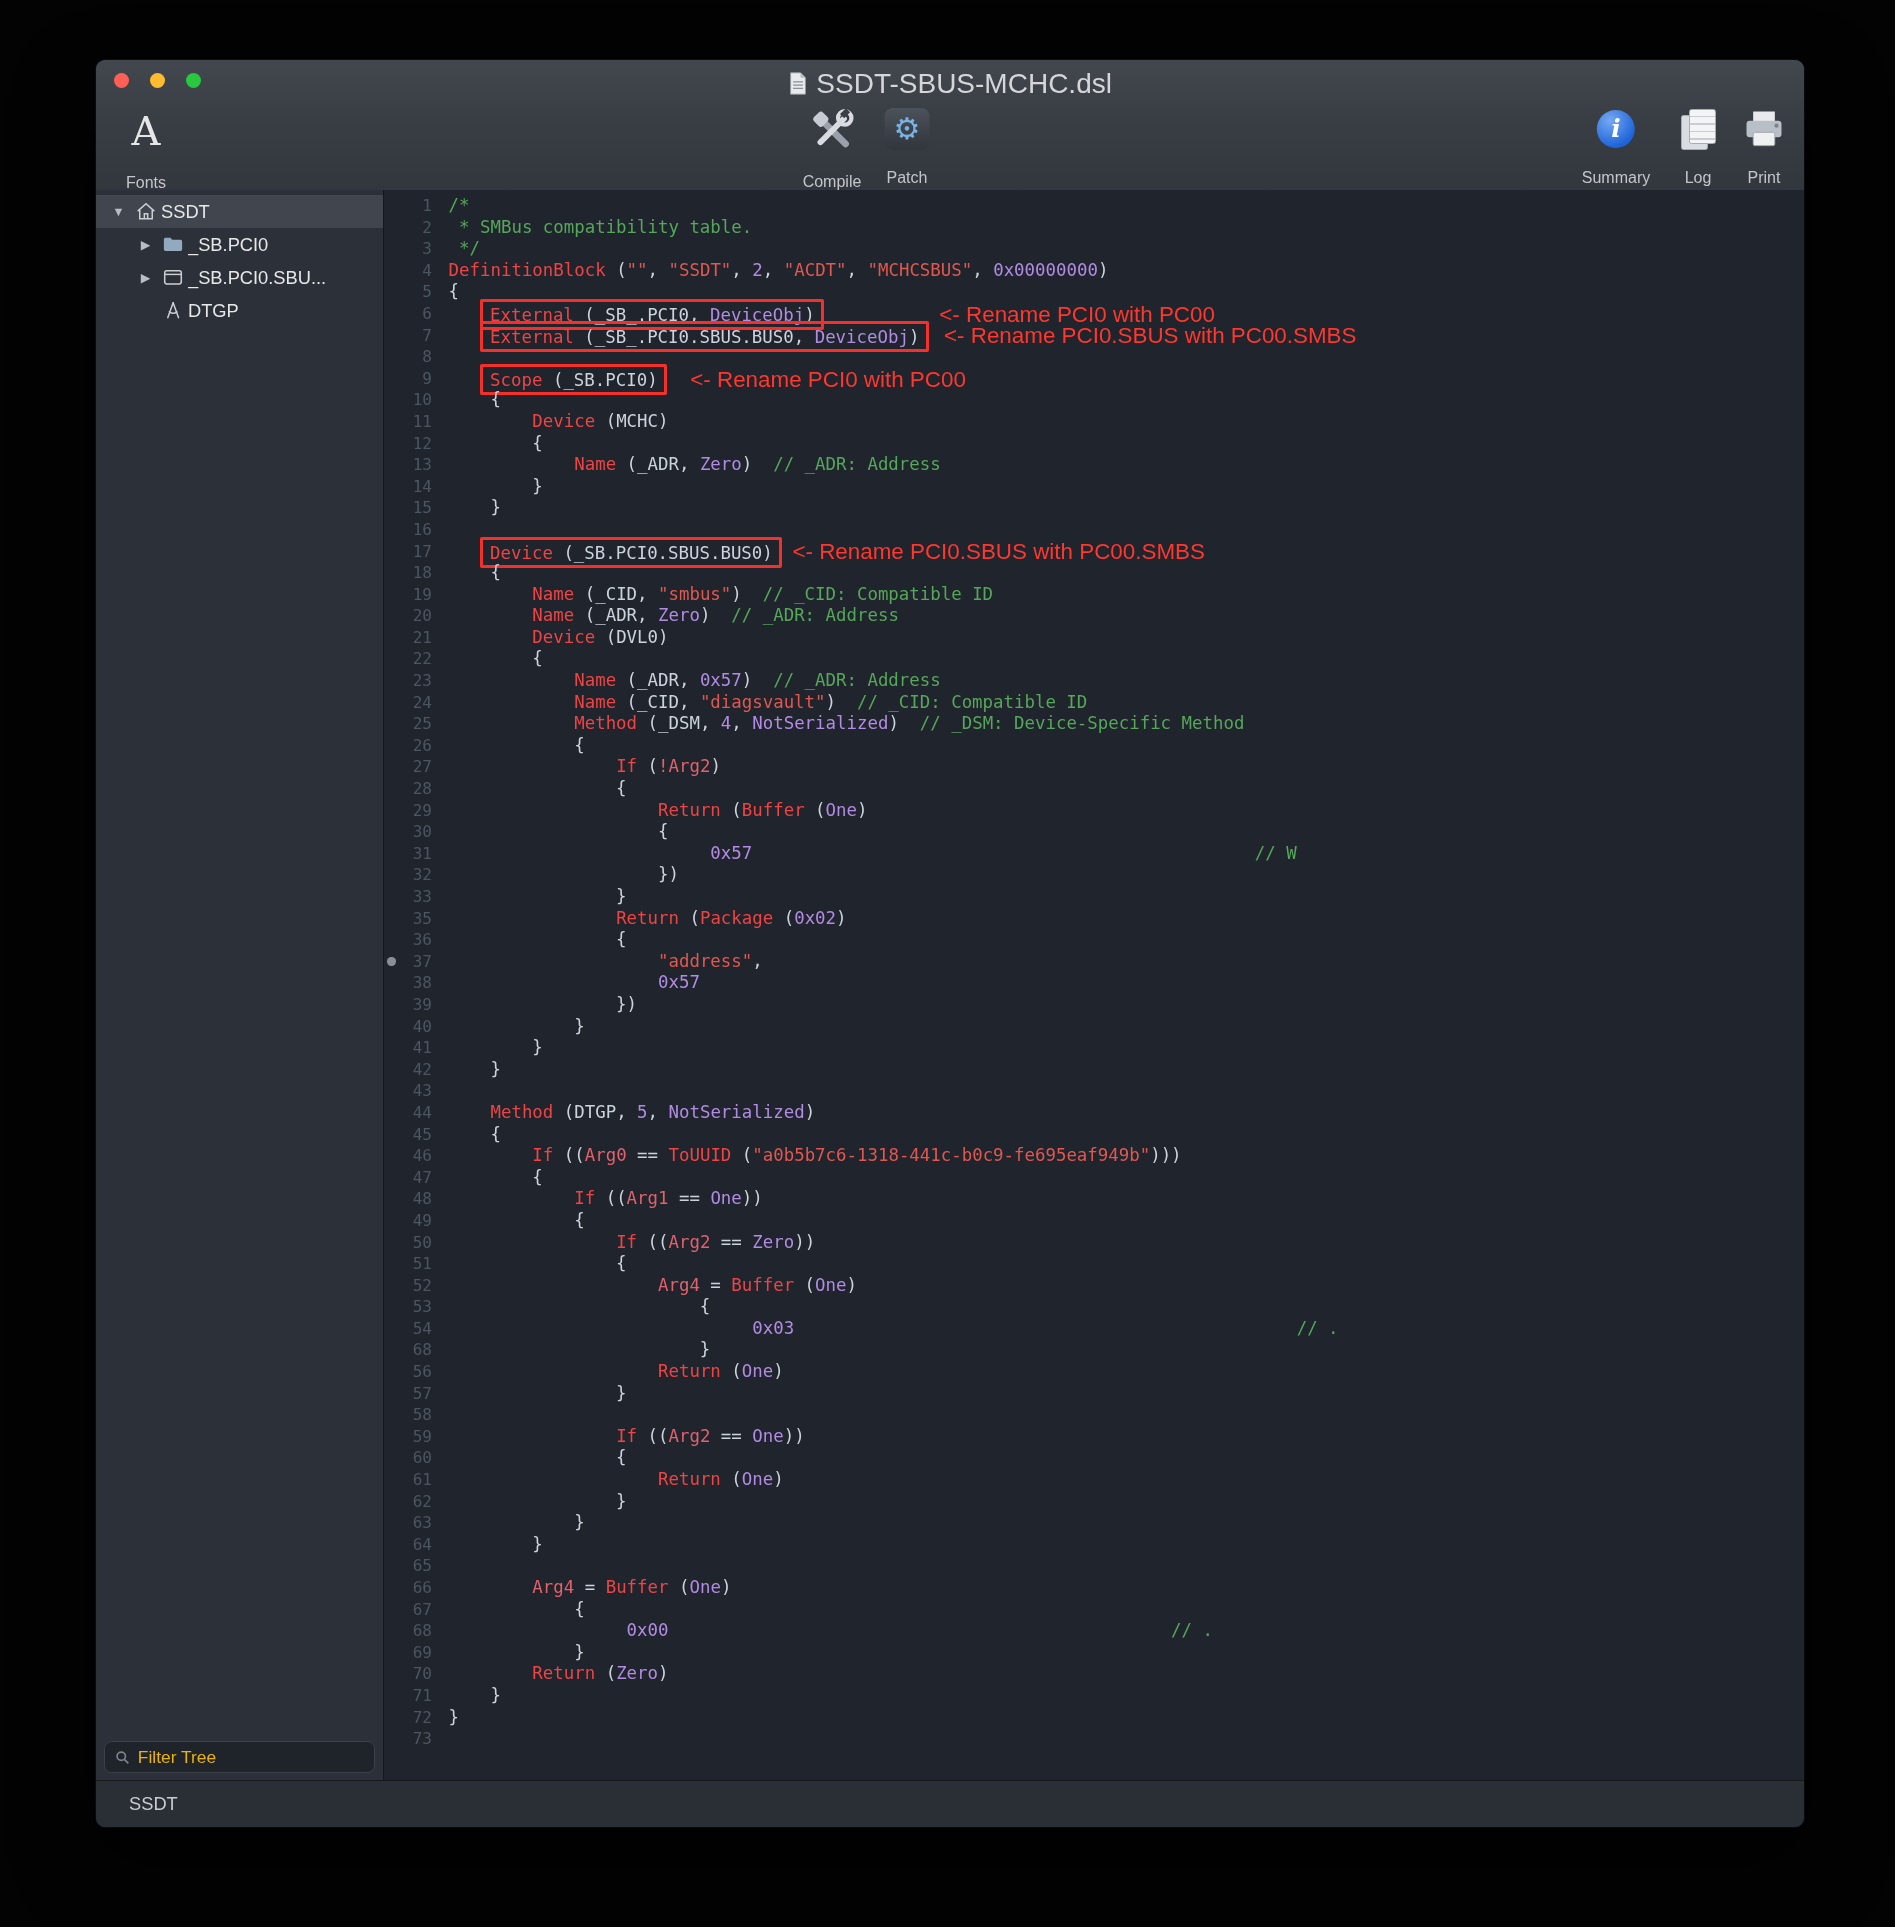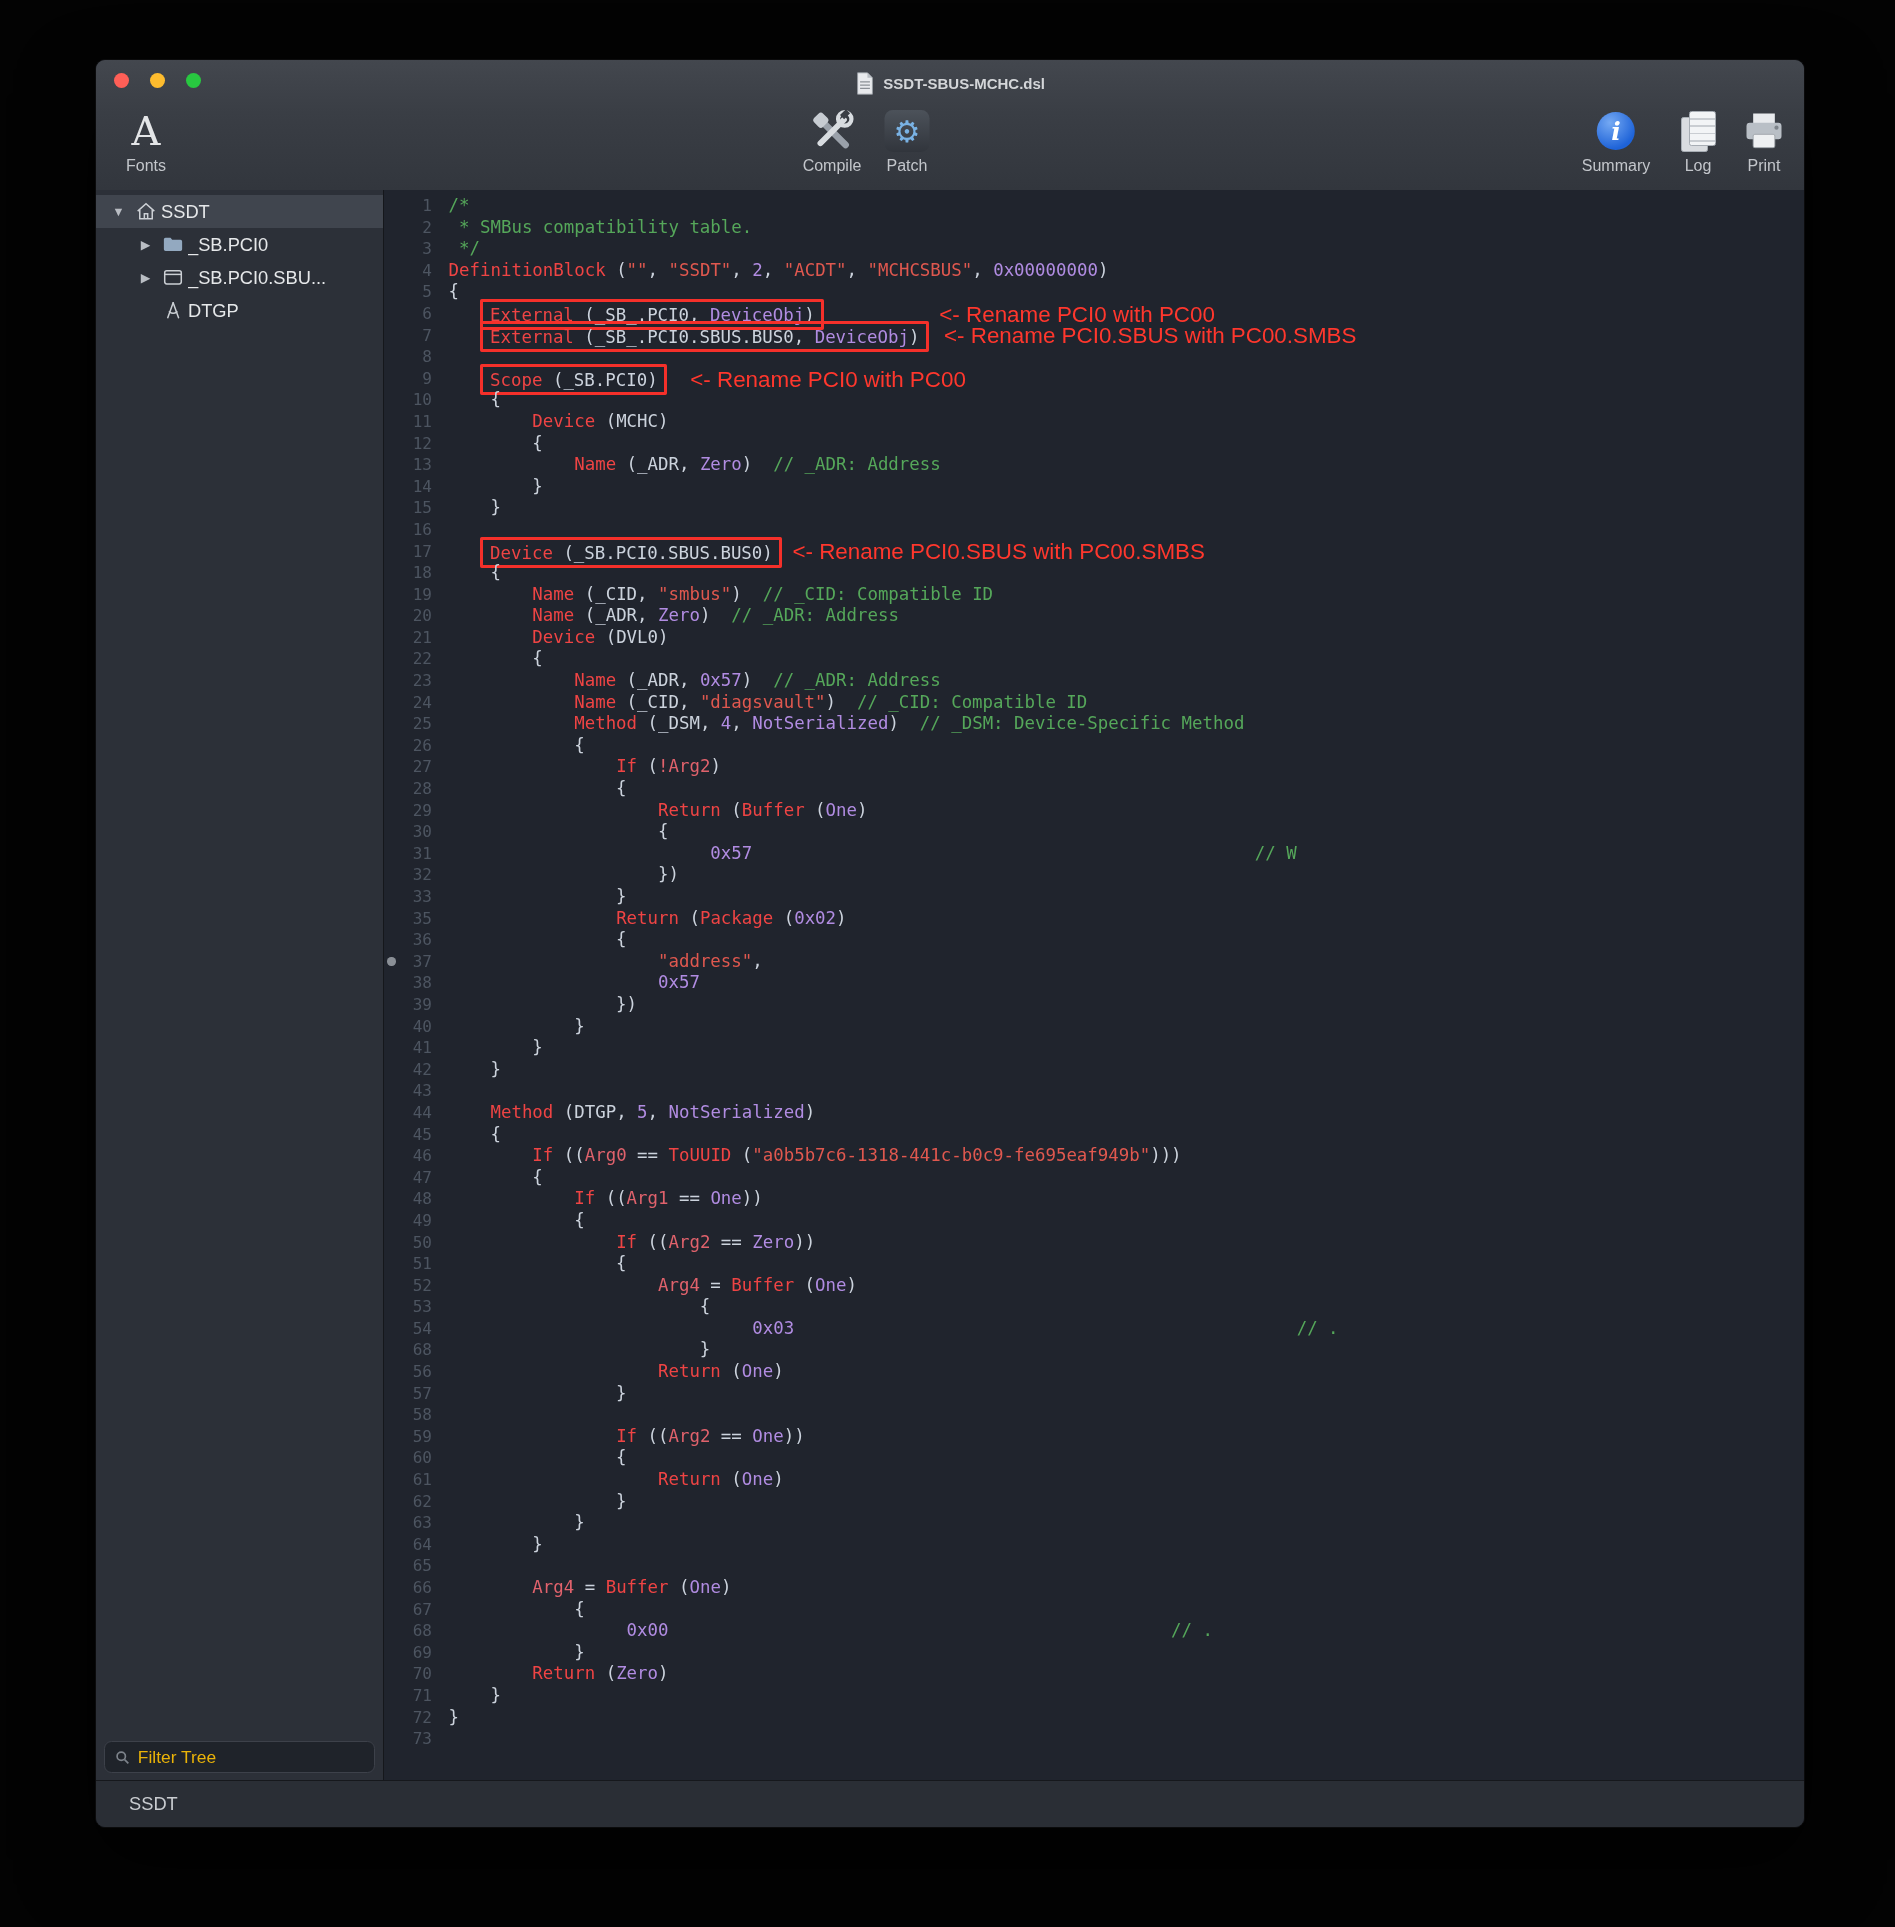--- a/index.html
+++ b/index.html
@@ -13,26 +13,26 @@
           background:linear-gradient(180deg,#43474e,#3a3e45 40%,#32363d);
           border-bottom:0.8px solid #16181c;}
   .titlebar{position:relative;height:47px;}
   .traffic{position:absolute;left:18.3px;top:13.3px;display:flex;gap:21px;}
   .tl{width:15px;height:15px;border-radius:50%;display:inline-block;}
   .tl.red{background:#ff5f57;}
   .tl.yellow{background:#febc2e;}
   .tl.green{background:#28c840;}
   .title-wrap{position:absolute;left:0;right:0;top:0;height:47px;display:flex;align-items:center;
               justify-content:center;gap:8.3px;}
-  .win-title{color:#d4d6d9;font-size:15px;font-weight:700;}
+  .win-title{color:#d4d6d9;font-size:28px;font-weight:400;}
   
   .toolbar{position:relative;height:83px;}
   .tbitem{position:absolute;top:0;height:80px;display:flex;flex-direction:column;align-items:center;
           justify-content:flex-start;transform:translateX(-50%);cursor:default;}
-  .tlabel{color:#c3c6cb;font-size:16px;margin-top:2px;}
+  .tlabel{color:#c3c6cb;font-size:16px;margin-top:19px;}
   .ticon{height:48px;display:flex;align-items:center;justify-content:center;}
   .fonts-a{font-family:"DejaVu Serif",serif;font-size:40px;color:#e4e6e8;line-height:48px;}
   .patch-tile{width:45px;height:42px;border-radius:8.3px;background:linear-gradient(#4c525a,#31353c);
               display:flex;align-items:center;justify-content:center;color:#79b2e4;font-size:30px;
               font-family:"DejaVu Sans",sans-serif;}
   .summary-circle{width:38px;height:38px;border-radius:50%;
                   background:radial-gradient(circle at 35% 28%,#75a9f3,#1e63d8 72%);
                   display:flex;align-items:center;justify-content:center;
                   font:italic 700 25px "DejaVu Serif",serif;color:#fff;}
   .log-pages{position:relative;width:38px;height:43px;}

